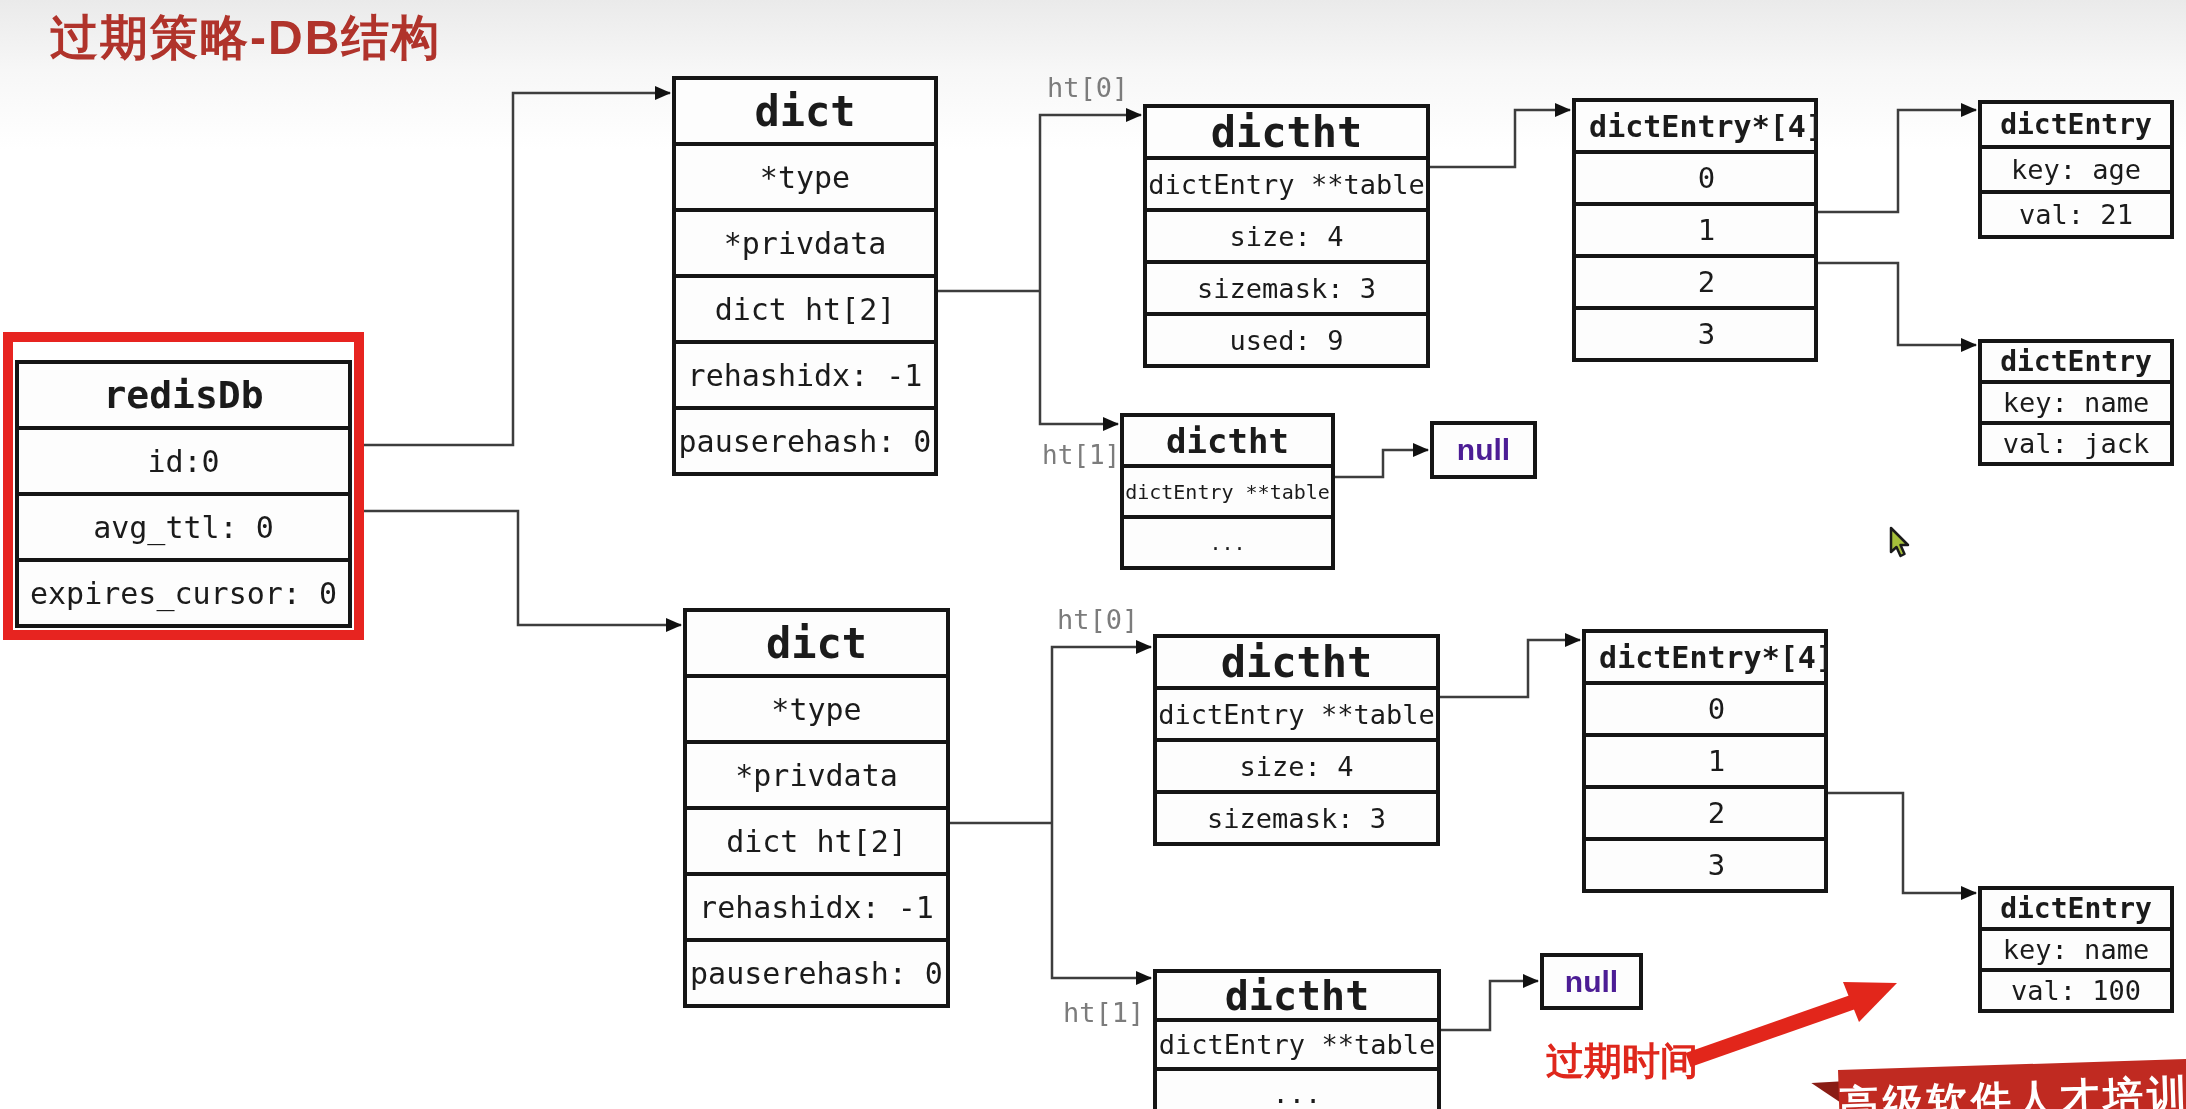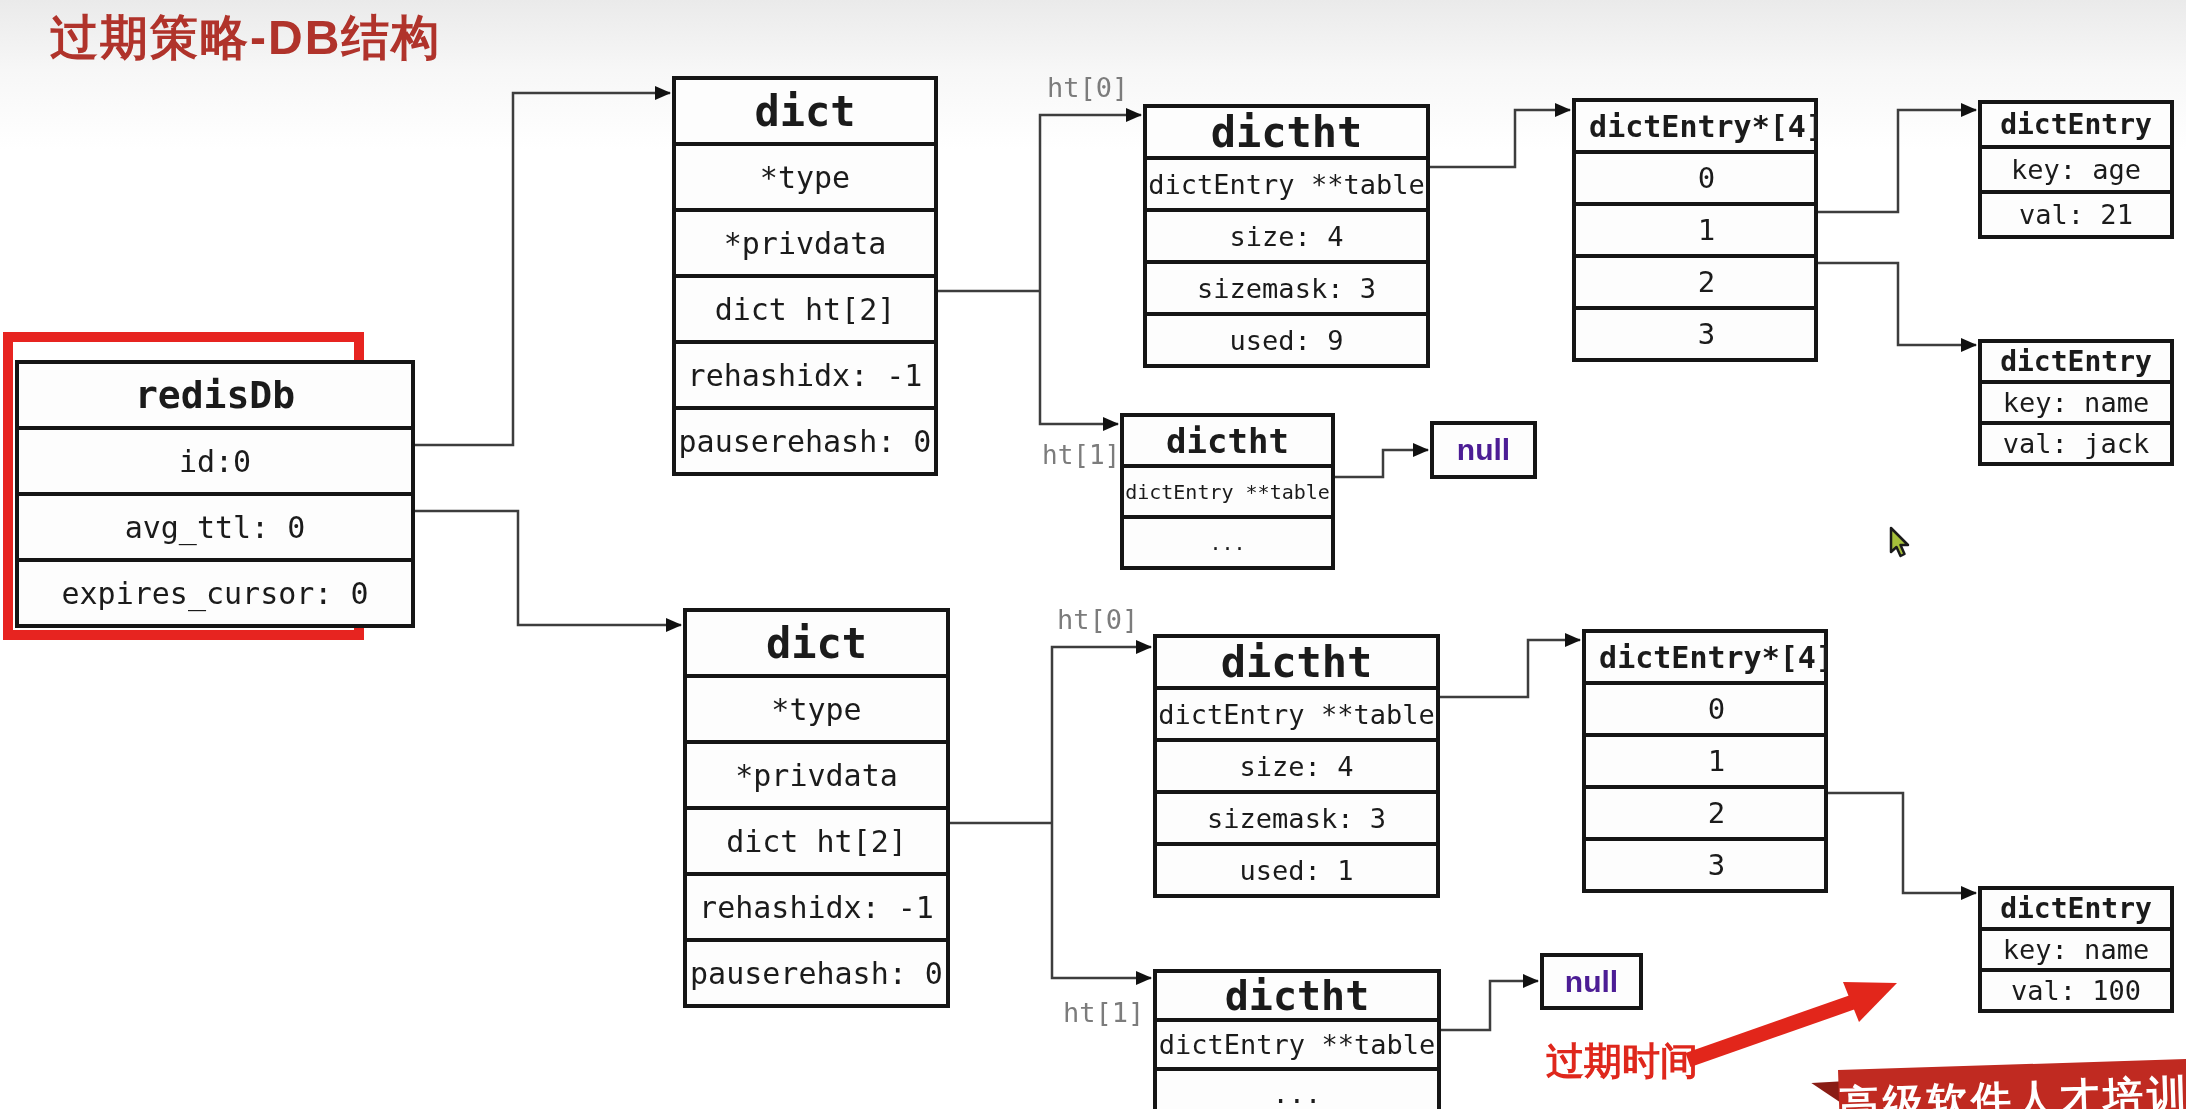--- a/index.html
+++ b/index.html
@@ -10,21 +10,21 @@
               color:#b0332b;letter-spacing:2px;font-family:"Liberation Sans",sans-serif;}
   
   .record{position:absolute;display:flex;flex-direction:column;}
   .cell{box-sizing:border-box;border:4px solid #151515;background:#fdfdfd;margin-top:-4px;
         display:flex;align-items:center;justify-content:center;white-space:nowrap;
         font-family:"DejaVu Sans Mono","Liberation Mono",monospace;color:#1b1b1b;padding:0 4px;}
   .cell:first-child{margin-top:16px;}
   .cell.header{font-weight:bold;}
   .red-frame{position:absolute;left:3px;top:332px;width:337px;border:10px solid #e72420;
              background:#ffffff;padding:2px;box-sizing:content-box;}
-  #box-redisdb{position:relative;width:400px;}
+  #box-redisdb{position:relative;width:337px;}
   #box-redisdb .cell{height:70px;font-size:30px;}
   #box-redisdb .header{font-size:38px;}
   #box-dict-top{left:672px;top:60px;width:266px;}
   #box-dict-bottom{left:683px;top:592px;width:267px;}
   #box-dict-top .cell,#box-dict-bottom .cell{height:70px;font-size:30px;}
   #box-dict-top .header,#box-dict-bottom .header{font-size:42px;}
   #box-dictht-top{left:1143px;top:88px;width:287px;}
   #box-dictht-bottom{left:1153px;top:618px;width:287px;}
   #box-dictht-top .cell,#box-dictht-bottom .cell{height:56px;font-size:27px;}
   #box-dictht-top .header,#box-dictht-bottom .header{font-size:42px;}
@@ -132,21 +132,20 @@
     <div class="cell">size: 4</div>
     <div class="cell">sizemask: 3</div>
     <div class="cell">used: 9</div>
   </div>
 
   <div class="record" id="box-dictht-bottom">
     <div class="cell header">dictht</div>
     <div class="cell">dictEntry **table</div>
     <div class="cell">size: 4</div>
     <div class="cell">sizemask: 3</div>
-    <div class="cell">used: 1</div>
   </div>
 
   <div class="record" id="box-dictht-ht1-top">
     <div class="cell header">dictht</div>
     <div class="cell">dictEntry **table</div>
     <div class="cell">...</div>
   </div>
 
   <div class="record" id="box-dictht-ht1-bottom">
     <div class="cell header">dictht</div>

